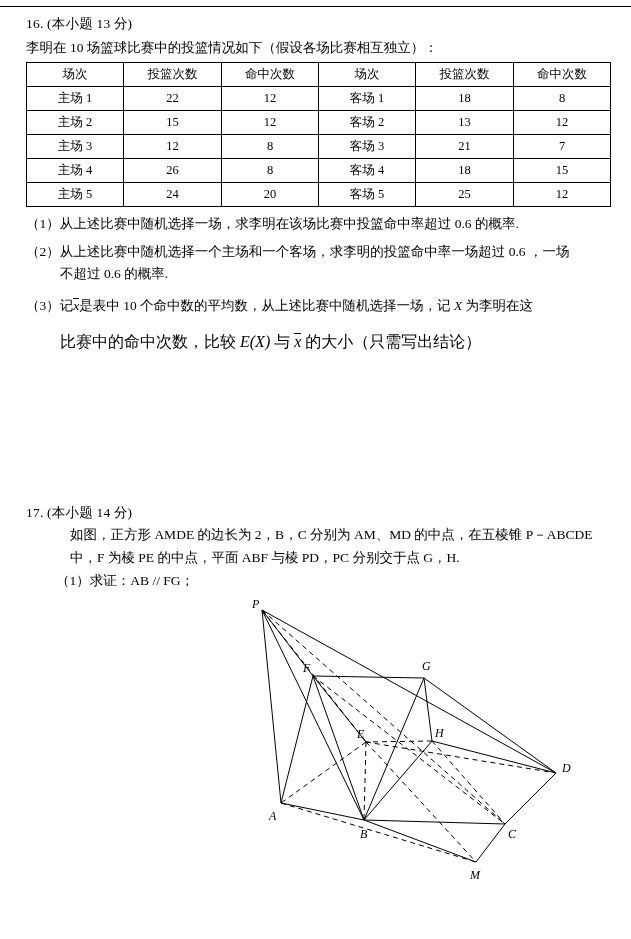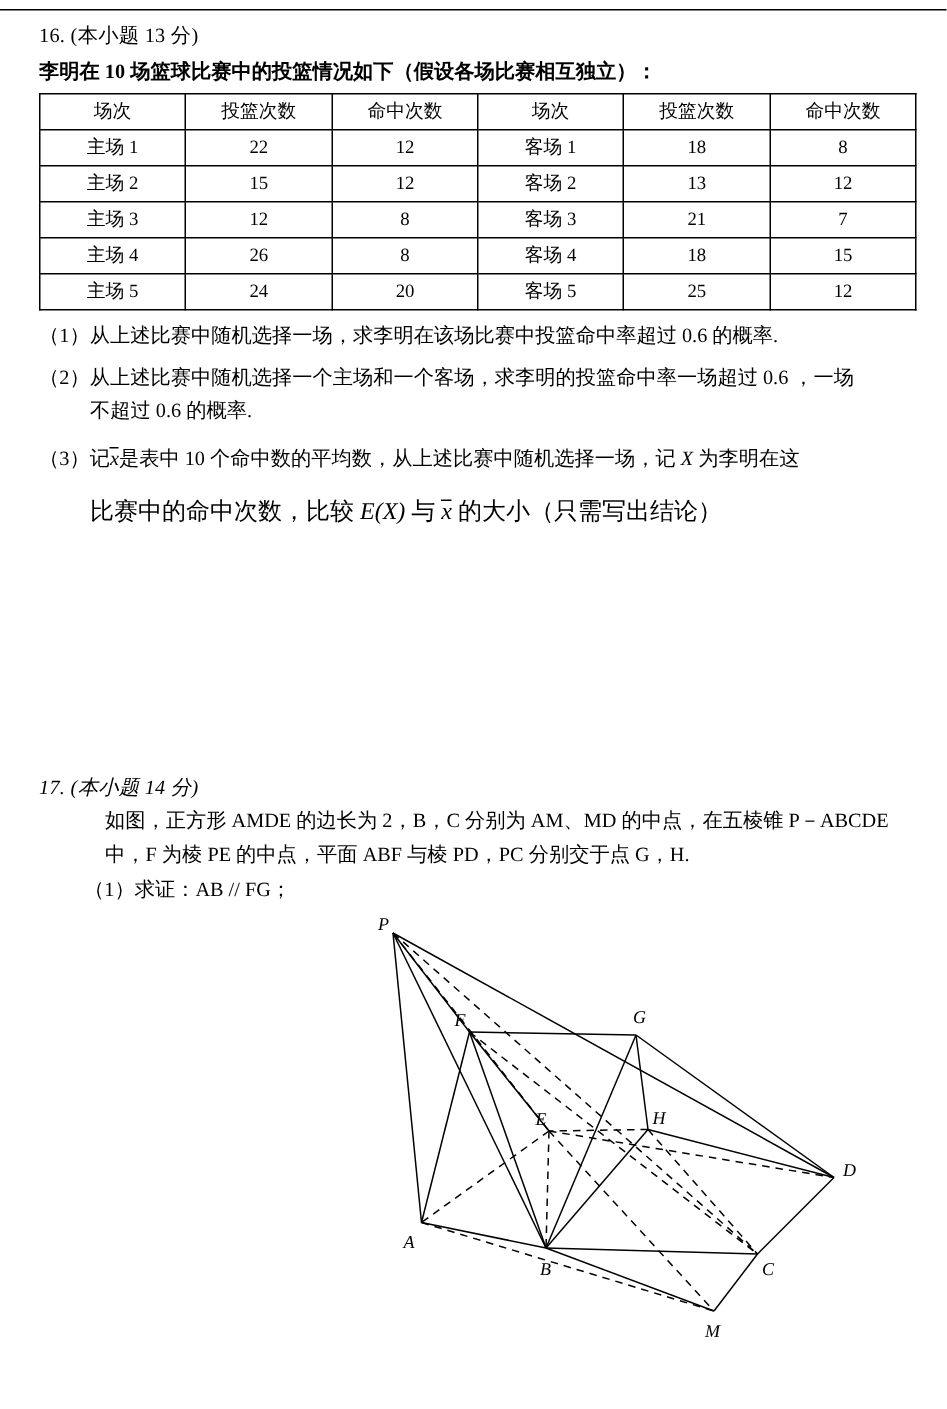--- a/index.html
+++ b/index.html
@@ -35,21 +35,20 @@
     line-height: 20px;
     letter-spacing: 0.2px;
   }
   .q-num {
     font-family: "Liberation Serif", serif;
   }
   .intro {
     font-size: 13.5px;
     line-height: 21px;
     margin-top: 3px;
-    font-weight: bold;
   }
   table.scores {
     border-collapse: collapse;
     width: 578px;
     margin-top: 4px;
     table-layout: fixed;
     padding-left: 43px;
   }
   table.scores td {
     border: 1px solid #000;
@@ -90,22 +89,21 @@
     display: inline-block;
     line-height: 1;
   }
   .italic { font-style: italic; }
 
   .blockgap {
     height: 150px;
   }
 
   .q17 {
-    margin-top: 12px;
-    font-style: italic;
+    margin-top: 0px;
   }
   .q17-body {
     font-size: 13.5px;
     line-height: 23px;
   }
   .pad-left-2 { padding-left: 44px; text-indent: 0; }
   .pad-left-1 { padding-left: 30px; }
 
   .blackbox {
     display: inline-block;

